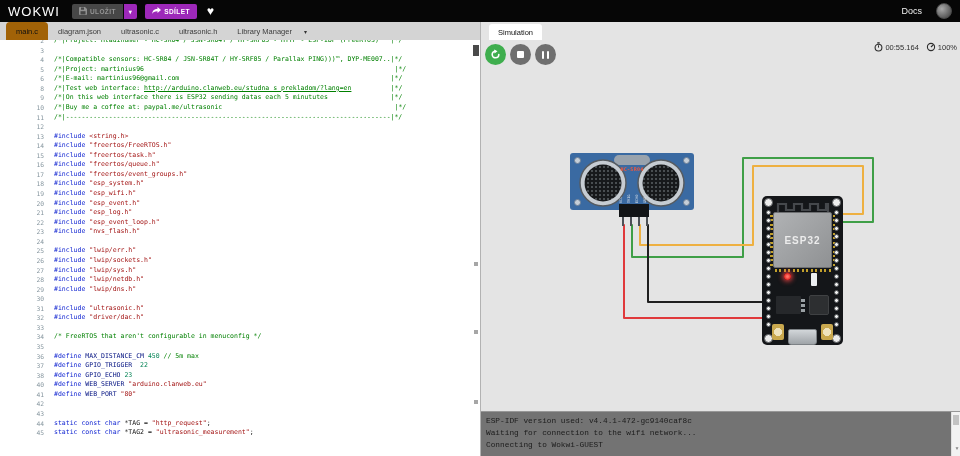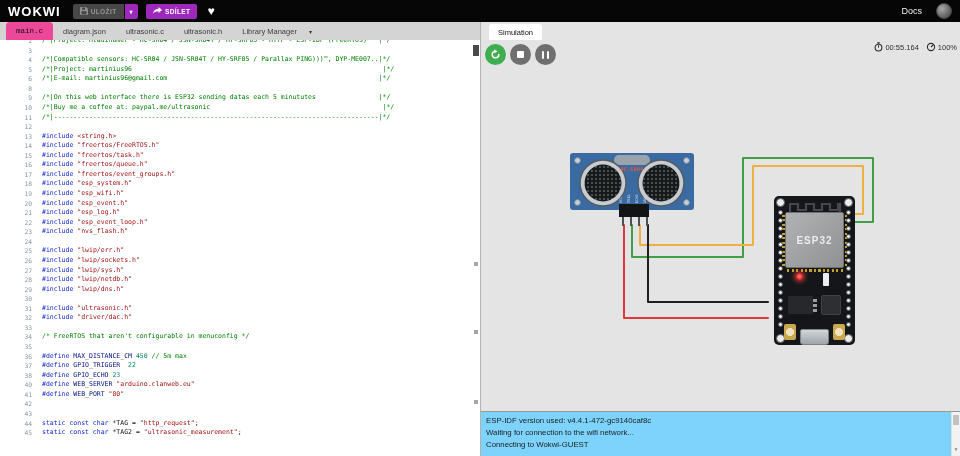--- a/index.html
+++ b/index.html
@@ -4,43 +4,43 @@
 <style>
   :root{ --accent:#9d28b9; }
   *{box-sizing:border-box;}
   html,body{margin:0;padding:0;}
   body{width:960px;height:456px;overflow:hidden;font-family:"Liberation Sans",sans-serif;background:#fff;}
 
   .app{width:960px;height:456px;display:flex;flex-direction:column;}
 
   
   .topbar{height:22px;background:#060606;display:flex;align-items:center;padding:0 8px;flex:none;}
-  .logo{color:#fff;font-weight:bold;font-size:13px;letter-spacing:1px;margin-right:12px;cursor:pointer;}
+  .logo{color:#fff;font-weight:normal;font-size:13px;letter-spacing:1px;margin-right:12px;cursor:pointer;}
   .splitbtn{display:flex;margin-right:8px;}
   .btn{height:15px;border:none;display:flex;align-items:center;gap:3px;font-size:6.5px;font-weight:bold;
        letter-spacing:.4px;padding:0 7px;cursor:pointer;font-family:inherit;}
   .btn.save{background:#474747;color:#949494;border-radius:2px 0 0 2px;}
   .btn.caret{background:var(--accent);color:#fff;border-radius:0 2px 2px 0;margin-left:1px;padding:0 5px;font-size:6px;}
   .btn.share{background:var(--accent);color:#fff;border-radius:2px;}
   .heart{color:#fff;font-size:12px;margin-left:10px;cursor:pointer;}
   .spacer{flex:1;}
   .docs{color:#f0f0f0;font-size:9px;margin-right:14px;cursor:pointer;}
   .avatar{width:16px;height:16px;border-radius:50%;cursor:pointer;border:1px solid #4a4a4a;
           background:radial-gradient(circle at 35% 35%,#a9a9a9,#3a3a3a);}
 
   
   .main{display:flex;height:434px;flex:none;}
   .left{width:481px;flex:none;display:flex;flex-direction:column;border-right:1px solid #b2b2b2;background:#fff;}
 
   .tabstrip{height:18px;background:#d4d4d4;display:flex;align-items:stretch;padding-left:6px;flex:none;}
   .tab{font-size:7.5px;color:#3c3c3c;padding:0 10px;display:flex;align-items:center;cursor:pointer;}
-  .tab.active{background:#ec4899;border-radius:4px 4px 0 0;color:#101010;font-family:Liberation Mono, monospace;}
+  .tab.active{background:#a16207;border-radius:4px 4px 0 0;color:#101010;}
   .tab-caret{font-size:6px;color:#333;display:flex;align-items:center;padding:0 6px 0 2px;cursor:pointer;}
 
-  .editor{flex:1;position:relative;background:#fff;overflow:hidden;}
+  .editor{flex:1;position:relative;background:#fff;overflow:hidden;margin-left:12px;}
   #code{position:absolute;top:-4px;left:0;right:8px;}
   .cl{height:9.57px;line-height:9.57px;display:flex;white-space:pre;}
   .ln{width:32px;text-align:right;color:#85959e;font-family:"DejaVu Sans Mono",monospace;font-size:6.3px;flex:none;}
   .ct{margin-left:10px;font-family:"DejaVu Sans Mono",monospace;font-size:6.5px;color:#111;}
   .cm{color:#008000;} .lk{color:#008000;text-decoration:underline;}
   .kw{color:#0b1fd0;} .str{color:#a31515;} .num{color:#098658;} .id{color:#001080;} .pl{color:#111;}
   .vthumb{position:absolute;right:1px;top:5px;width:6px;height:11px;background:#4a4a4a;}
   .mark{position:absolute;right:2px;width:4px;height:4px;background:#a6a6a6;}
 
   
@@ -66,21 +66,21 @@
   .sensor .hole{position:absolute;width:7px;height:7px;border-radius:50%;background:#c6cfd8;border:1px solid #6d8096;}
   .sensor .osc{position:absolute;left:44px;top:2px;width:36px;height:10px;background:#99a3ad;border-radius:5px;}
   .sensor .slabel{position:absolute;left:0;right:0;top:13px;text-align:center;color:#f2573d;font-weight:bold;
                   font-family:"DejaVu Sans Mono",monospace;font-size:5px;letter-spacing:.3px;}
   .sensor .header{position:absolute;left:49px;top:51px;width:30px;height:13px;background:#121416;}
   .sensor .pstub{position:absolute;top:13px;width:2px;height:9px;background:#4d5156;}
   .sensor .pinlbl{position:absolute;top:34px;height:16px;writing-mode:vertical-rl;transform:rotate(180deg);
                   font-size:3.5px;color:#d8e0e8;font-family:"DejaVu Sans Mono",monospace;line-height:3.5px;}
 
   
-  .esp{position:absolute;left:281px;top:174px;width:81px;height:149px;background:#141619;border-radius:5px;cursor:grab;margin-left:12px;}
+  .esp{position:absolute;left:281px;top:174px;width:81px;height:149px;background:#141619;border-radius:5px;cursor:grab;}
   .esp .shield{position:absolute;left:11px;top:16px;width:59px;height:56px;border:1px solid #6e7072;border-radius:2px;
                background:linear-gradient(135deg,#b0b2b4,#8f9193);display:flex;align-items:center;justify-content:center;
                color:#ececec;font-size:10px;font-weight:bold;letter-spacing:1px;}
   .esp .pads-b{position:absolute;left:13px;top:73px;width:56px;height:3px;
                background:repeating-linear-gradient(90deg,#c2a02c 0 2px,transparent 2px 4.5px);}
   .esp .pads-l{position:absolute;left:8px;top:18px;width:2.5px;height:52px;
                background:repeating-linear-gradient(0deg,#c2a02c 0 2px,transparent 2px 4.5px);}
   .esp .pads-r{position:absolute;left:70.5px;top:18px;width:2.5px;height:52px;
                background:repeating-linear-gradient(0deg,#c2a02c 0 2px,transparent 2px 4.5px);}
   .esp .led{position:absolute;left:22px;top:77px;width:7px;height:7px;border-radius:50%;
@@ -90,22 +90,22 @@
   .esp .reg i{position:absolute;right:-4px;width:4px;height:2.5px;background:#9aa0a4;display:block;}
   .esp .chip{position:absolute;left:47px;top:99px;width:20px;height:20px;background:#2d2f31;border:1px solid #3f4143;border-radius:2px;}
   .esp .pushbtn{position:absolute;top:128px;width:12px;height:16px;border-radius:2px;
             background:radial-gradient(circle,#efe3bd 38%,#c9a84e 42%);}
   .esp .usb{position:absolute;left:26px;top:133px;width:29px;height:16px;border:1px solid #7d8286;
             background:linear-gradient(#d2d6d9,#9fa4a8);border-radius:2px 2px 3px 3px;}
   .esp .bhole{position:absolute;width:9px;height:9px;border-radius:50%;background:#ececec;border:1px solid #5a5d60;}
   .esp .pin{position:absolute;width:5px;height:5px;border-radius:50%;background:#f1f1f1;border:1px solid #55585b;}
 
   
-  .serial{position:absolute;left:0;right:0;bottom:0;height:45px;background:#7dd3fc;border-top:1px solid #979797;
-          font-family:Liberation Sans, sans-serif;font-size:7.8px;color:#1c1c1c;padding:3px 5px;line-height:12px;overflow:hidden;}
+  .serial{position:absolute;left:0;right:0;bottom:0;height:45px;background:#737373;border-top:1px solid #979797;
+          font-family:Liberation Mono, monospace;font-size:7.8px;color:#1c1c1c;padding:3px 5px;line-height:12px;overflow:hidden;}
   .serial .sbar{position:absolute;right:0;top:0;bottom:0;width:9px;background:#f2f2f2;border-left:1px solid #e0e0e0;}
   .serial .sthumb{position:absolute;right:1.5px;top:3px;width:6px;height:10px;background:#c2c2c2;}
   .serial .sarrow{position:absolute;right:1.5px;bottom:1px;font-size:5px;color:#8a8a8a;}
 </style>
 </head>
 <body>
 
 <div class="app">
 
   <header class="topbar">
@@ -146,21 +146,21 @@
           <div class="tab">Library Manager</div>
           <span class="tab-caret">▾</span>
         </div>
       <div class="editor">
         <div id="code">
             <div class="cl"><span class="ln">2</span><span class="ct"><span class="cm">/*|Project: Hladinomer - HC-SR04 / JSN-SR04T / HY-SRF05 - HTTP - ESP-IDF (FreeRTOS)</span><span class="cm">   |*/</span></span></div>
             <div class="cl"><span class="ln">3</span></div>
             <div class="cl"><span class="ln">4</span><span class="ct"><span class="cm">/*|Compatible sensors: HC-SR04 / JSN-SR04T / HY-SRF05 / Parallax PING)))™, DYP-ME007..</span><span class="cm">|*/</span></span></div>
             <div class="cl"><span class="ln">5</span><span class="ct"><span class="cm">/*|Project: martinius96</span><span class="cm">                                                                |*/</span></span></div>
             <div class="cl"><span class="ln">6</span><span class="ct"><span class="cm">/*|E-mail: martinius96@gmail.com</span><span class="cm">                                                      |*/</span></span></div>
-            <div class="cl"><span class="ln">8</span></div>
+            <div class="cl"><span class="ln">8</span><span class="ct"><span class="cm">/*|Test web interface: </span><span class="lk">http://arduino.clanweb.eu/studna_s_prekladom/?lang=en</span><span class="cm">          |*/</span></span></div>
             <div class="cl"><span class="ln">9</span><span class="ct"><span class="cm">/*|On this web interface there is ESP32 sending datas each 5 minututes</span><span class="cm">                |*/</span></span></div>
             <div class="cl"><span class="ln">10</span><span class="ct"><span class="cm">/*|Buy me a coffee at: paypal.me/ultrasonic</span><span class="cm">                                            |*/</span></span></div>
             <div class="cl"><span class="ln">11</span><span class="ct"><span class="cm">/*|-----------------------------------------------------------------------------------</span><span class="cm">|*/</span></span></div>
             <div class="cl"><span class="ln">12</span><span class="ct"></span></div>
             <div class="cl"><span class="ln">13</span><span class="ct"><span class="kw">#include </span><span class="str">&lt;string.h&gt;</span></span></div>
             <div class="cl"><span class="ln">14</span><span class="ct"><span class="kw">#include </span><span class="str">"freertos/FreeRTOS.h"</span></span></div>
             <div class="cl"><span class="ln">15</span><span class="ct"><span class="kw">#include </span><span class="str">"freertos/task.h"</span></span></div>
             <div class="cl"><span class="ln">16</span><span class="ct"><span class="kw">#include </span><span class="str">"freertos/queue.h"</span></span></div>
             <div class="cl"><span class="ln">17</span><span class="ct"><span class="kw">#include </span><span class="str">"freertos/event_groups.h"</span></span></div>
             <div class="cl"><span class="ln">18</span><span class="ct"><span class="kw">#include </span><span class="str">"esp_system.h"</span></span></div>

